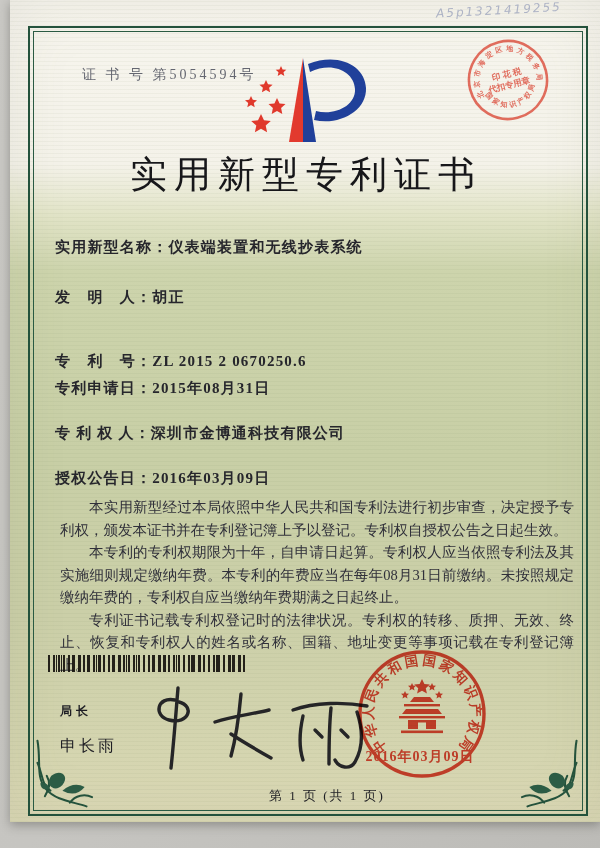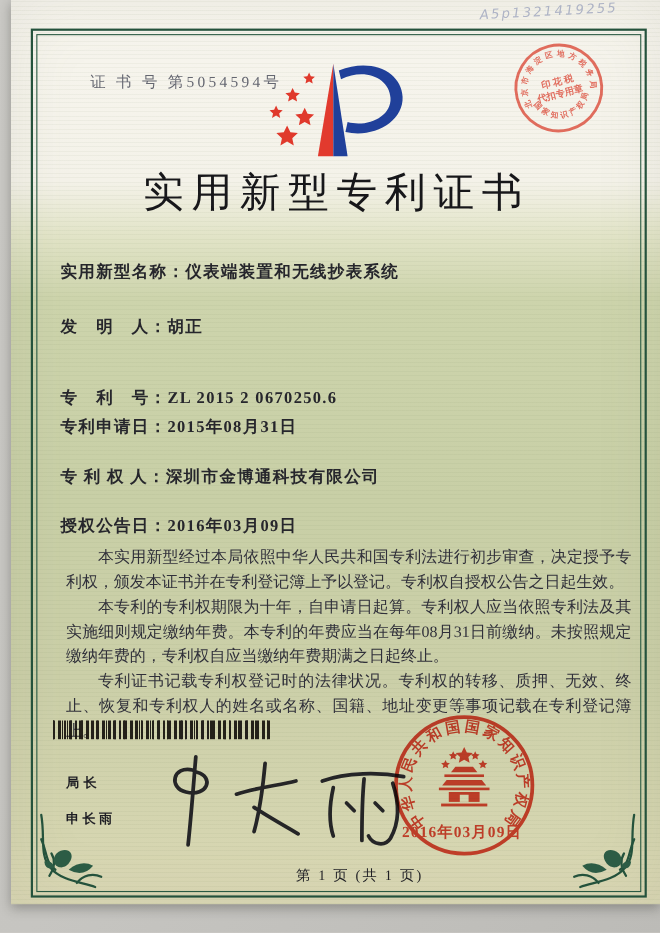--- a/index.html
+++ b/index.html
@@ -34,21 +34,21 @@
   .body-text{left:48px;top:496px;width:514px;font-size:14.5px;line-height:22.5px;
     color:#30303a;text-align:justify;margin-left:12px;}
   .body-text p{margin:0;text-indent:2em;}
   .barcode{left:48px;top:655px;width:200px;height:17px;
     background:
       repeating-linear-gradient(90deg,#16130e 0 2px,transparent 2px 5px),
       repeating-linear-gradient(90deg,#16130e 0 1px,transparent 1px 8px),
       repeating-linear-gradient(90deg,#16130e 0 1px,transparent 1px 13px);
     opacity:.92;}
   .director-title{left:60px;top:703px;font-size:12px;font-weight:700;letter-spacing:4px;color:#1e1e24;}
-  .director-name{left:60px;top:736px;font-size:12px;font-weight:700;letter-spacing:3px;color:#1e1e24;text-align:center;}
+  .director-name{left:60px;top:736px;font-size:16px;font-weight:400;letter-spacing:3px;color:#1e1e24;text-align:center;}
   .signature-svg{left:145px;top:680px;}
   .seal-svg{left:352px;top:644px;mix-blend-mode:multiply;opacity:.93;}
   .tax-stamp-svg{left:464px;top:36px;transform:rotate(-14deg);mix-blend-mode:multiply;opacity:.85;}
   .logo-svg{left:233px;top:50px;}
   .corner{width:74px;height:74px;}
   .corner-bl{left:31px;top:737px;}
   .corner-br{left:509px;top:737px;transform:scaleX(-1);}
   .footer{left:28px;top:787px;width:556px;text-align:center;font-size:13px;color:#1f1f24;letter-spacing:2px;padding-left:21px;}
 </style>
 </head>

